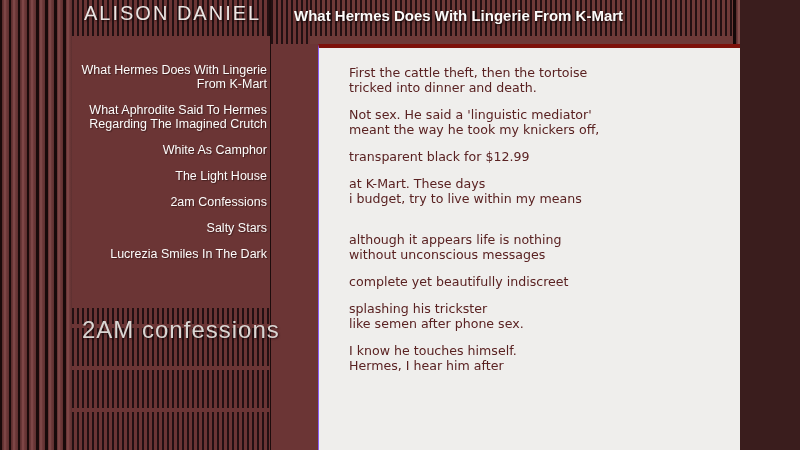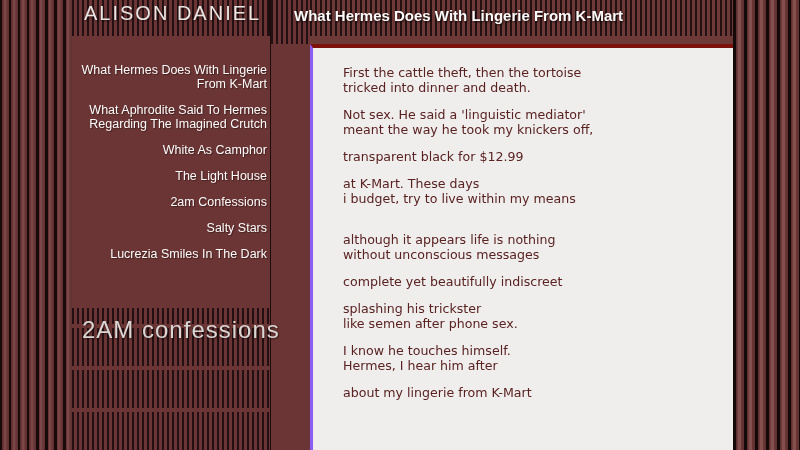--- a/index.html
+++ b/index.html
@@ -1,17 +1,17 @@
 <!DOCTYPE html>
 <html><head>
 <meta charset="utf-8">
 <style>
   html,body{margin:0;padding:0;background:#3a1d1d;}
   .screen{
-    position:relative;width:800px;height:450px;overflow:hidden;
+    position:relative;width:740px;height:450px;overflow:hidden;
     background:#6b3535;
     font-family:"Liberation Sans",sans-serif;
   }
   
   .margin-stripes-left{
     position:absolute;left:0;top:0;width:72px;height:450px;
     background:repeating-linear-gradient(90deg,
       #190a0a 0px,#190a0a 2.5px,
       #5d2f2f 2.5px,#6f3a3a 4px,
       #7d4646 4px,#7d4646 6.5px,
@@ -50,25 +50,25 @@
   }
   .sidebar-bottom-stripes{
     position:absolute;left:72px;top:308px;width:198px;height:142px;
     background-color:#6b3535;
     background-image:
       repeating-linear-gradient(0deg,rgba(0,0,0,0) 0 38px,#6b3535 38px 42px),
       repeating-linear-gradient(90deg,#231012 0 2px,rgba(0,0,0,0) 2px 5px);
   }
   
   .content-panel{
-    position:absolute;left:310px;top:44px;width:423px;height:406px;
+    position:absolute;left:318px;top:44px;width:423px;height:406px;
     box-sizing:border-box;
     background:#efeeec;
     border-top:4px solid #7e110a;
-    border-left:3px solid #8b5cf6;
+    border-left:1px solid #8b5cf6;
     padding:17px 16px 0 30px;
   }
   
   .site-title{
     position:absolute;left:84px;top:2px;width:186px;
     color:#eae5e3;font-size:20px;letter-spacing:2px;font-weight:400;
     text-shadow:1px 1px 2px rgba(20,5,5,.6);
     white-space:nowrap;
   }
   .page-title{
@@ -157,18 +157,17 @@
         </div>
         <div class="stanza">
           <div class="poem-line">splashing his trickster</div>
           <div class="poem-line">like semen after phone sex.</div>
         </div>
         <div class="stanza">
           <div class="poem-line">I know he touches himself.</div>
           <div class="poem-line">Hermes, I hear him after</div>
         </div>
         <div class="stanza">
-          <div class="poem-line">about my lingerie from K-Mart</div>
         </div>
       </div>
   </div>
 
 </div>
 
 </body></html>

